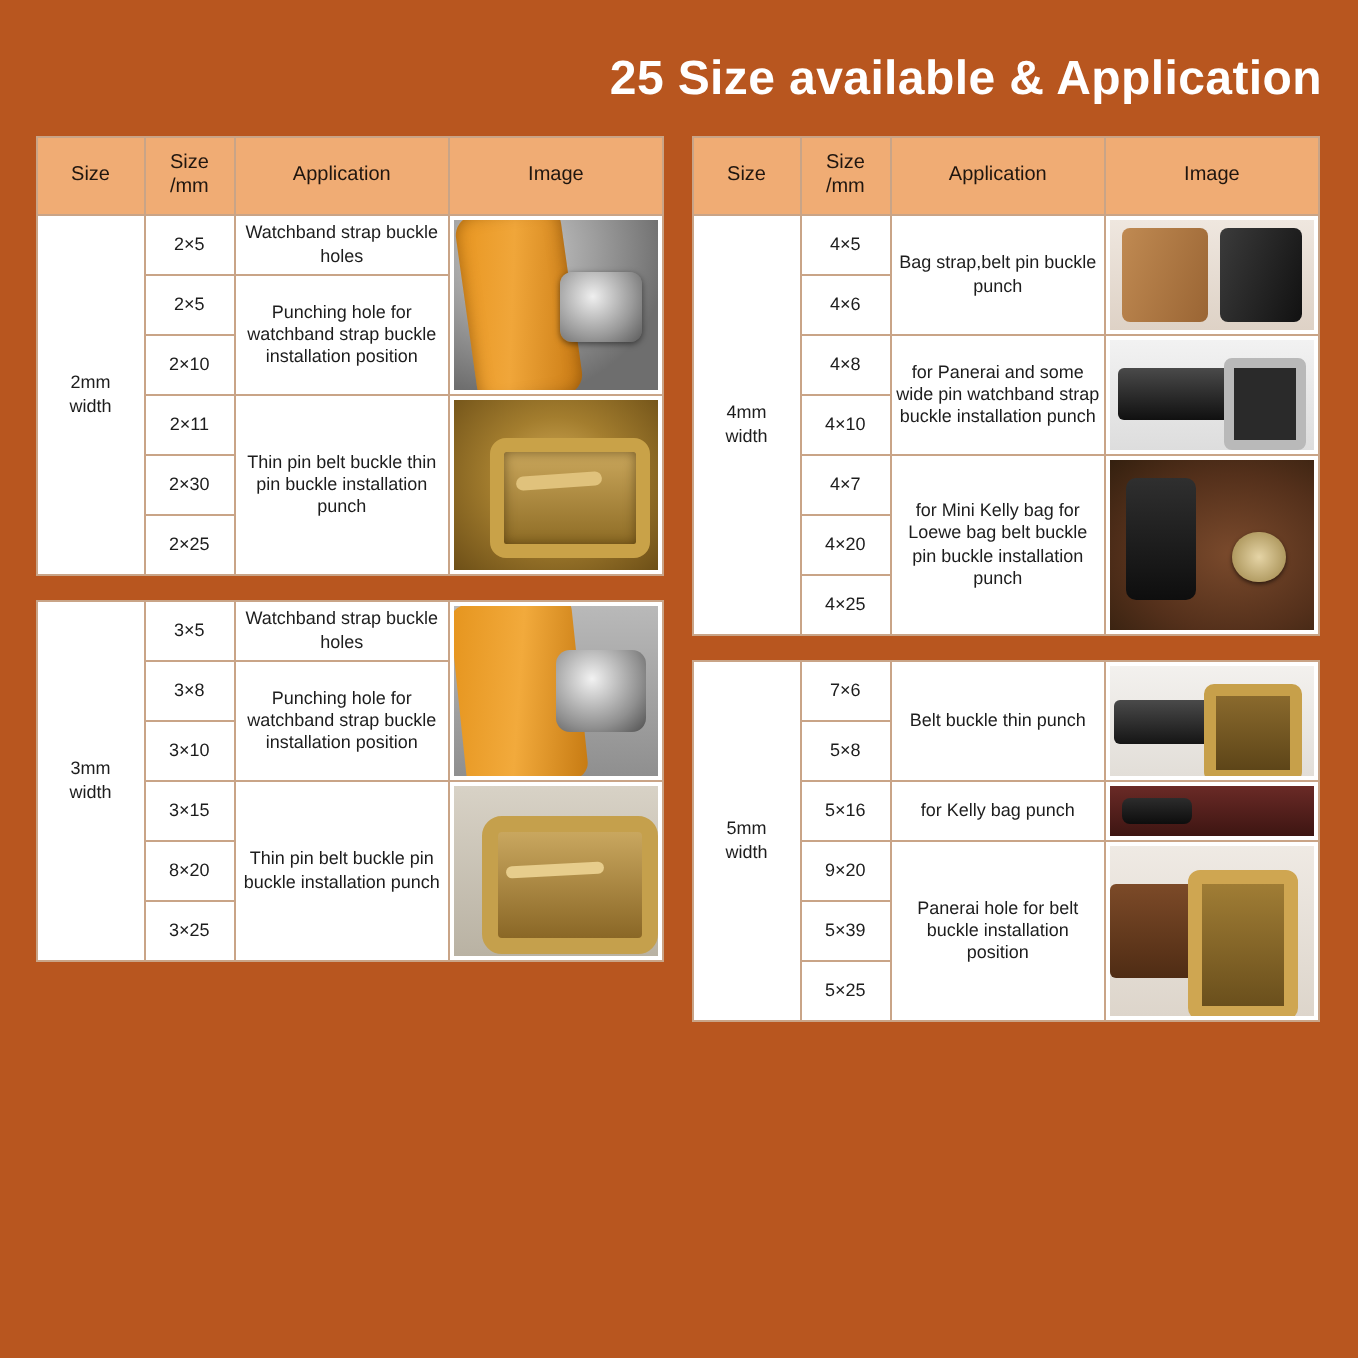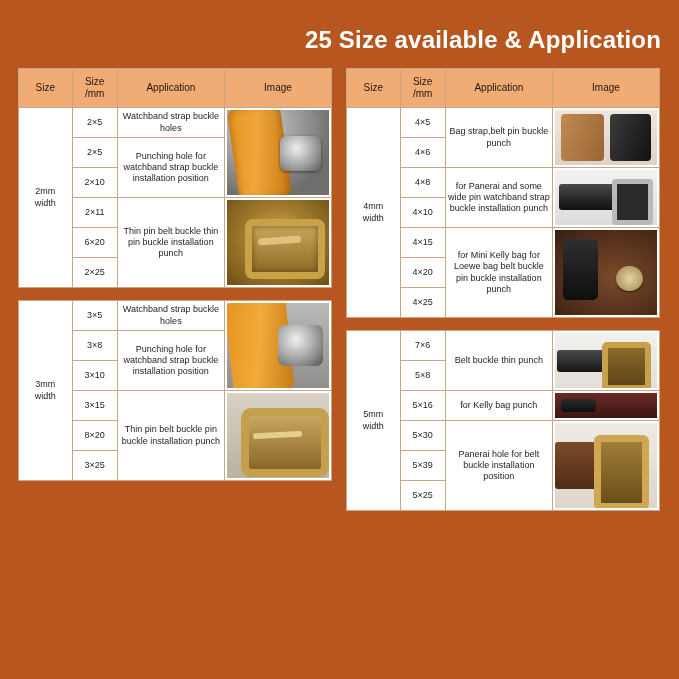--- a/index.html
+++ b/index.html
@@ -334,21 +334,21 @@
             <td class="mm">2×10</td>
           </tr>
           <tr>
             <td class="mm">2×11</td>
             <td class="app" rowspan="3">Thin pin belt buckle thin pin buckle installation punch</td>
             <td class="imgcell" rowspan="3">
               <span class="photo ph-buckle-gold"></span>
             </td>
           </tr>
           <tr>
-            <td class="mm">6×20</td>
+            <td class="mm">2×30</td>
           </tr>
           <tr>
             <td class="mm">2×25</td>
           </tr>
         </tbody>
       </table>
 
       <table class="sz">
         <colgroup>
           <col class="c-size">
@@ -423,21 +423,21 @@
             <td class="mm">4×8</td>
             <td class="app" rowspan="2">for Panerai and some wide pin watchband strap buckle installation punch</td>
             <td class="imgcell" rowspan="2">
               <span class="photo ph-black-strap"></span>
             </td>
           </tr>
           <tr>
             <td class="mm">4×10</td>
           </tr>
           <tr>
-            <td class="mm">4×15</td>
+            <td class="mm">4×7</td>
             <td class="app" rowspan="3">for Mini Kelly bag for Loewe bag belt buckle pin buckle installation punch</td>
             <td class="imgcell" rowspan="3">
               <span class="photo ph-brown-bag"></span>
             </td>
           </tr>
           <tr>
             <td class="mm">4×20</td>
           </tr>
           <tr>
             <td class="mm">4×25</td>
@@ -465,21 +465,21 @@
             <td class="mm">5×8</td>
           </tr>
           <tr>
             <td class="mm">5×16</td>
             <td class="app">for Kelly bag punch</td>
             <td class="imgcell">
               <span class="photo ph-maroon-kelly"></span>
             </td>
           </tr>
           <tr>
-            <td class="mm">5×30</td>
+            <td class="mm">9×20</td>
             <td class="app" rowspan="3">Panerai hole for belt buckle installation position</td>
             <td class="imgcell" rowspan="3">
               <span class="photo ph-brown-belt-gold"></span>
             </td>
           </tr>
           <tr>
             <td class="mm">5×39</td>
           </tr>
           <tr>
             <td class="mm">5×25</td>

